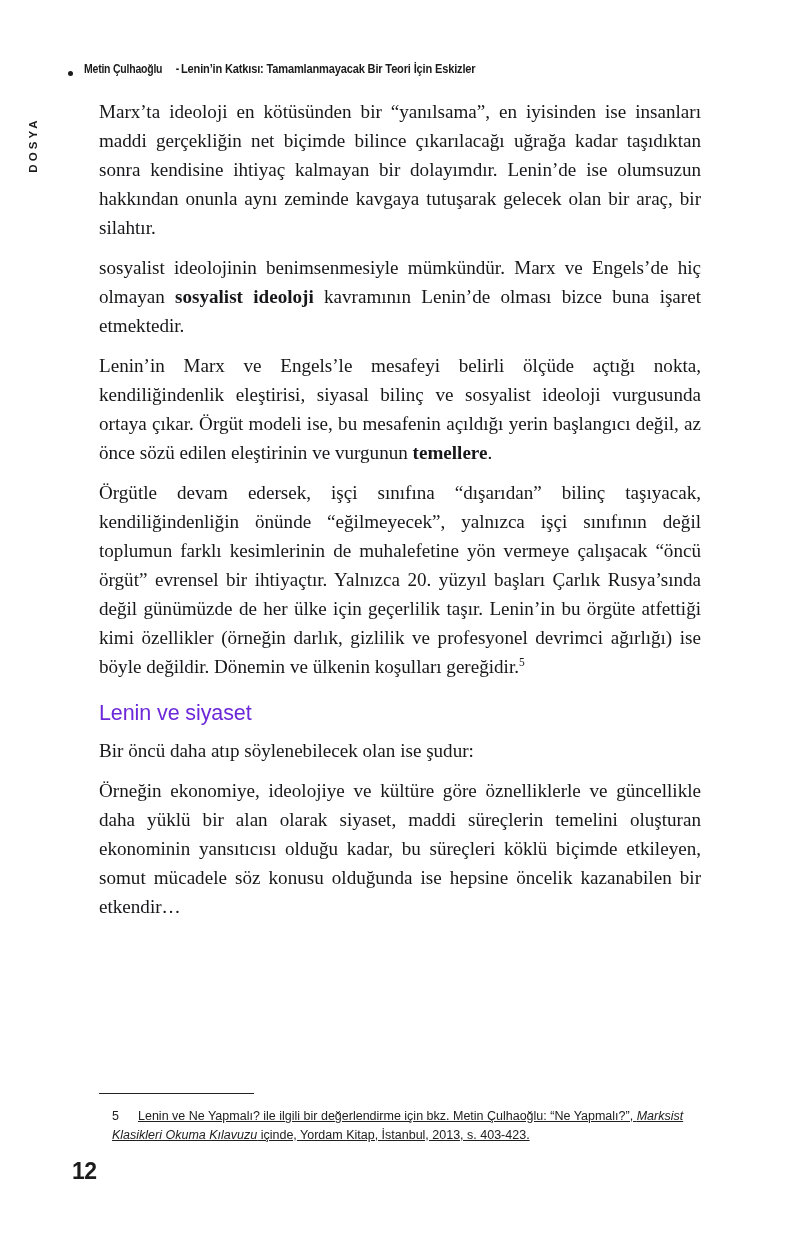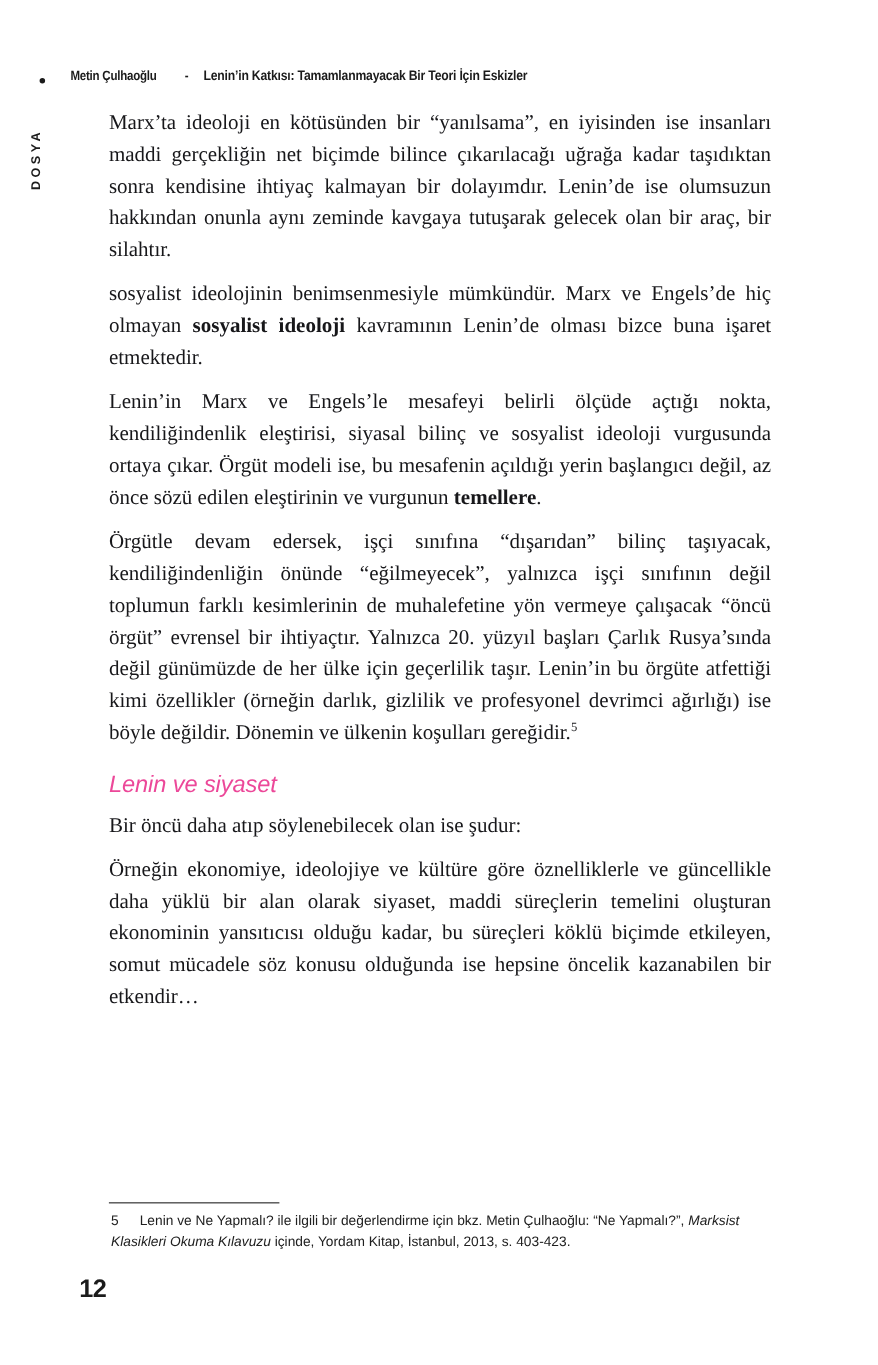--- a/index.html
+++ b/index.html
@@ -18,26 +18,26 @@
 
   .page {
     position: absolute;
     inset: 0;
     background: #ffffff;
   }
 
   
   .running-header {
     position: absolute;
-    left: 36px;
+    left: 68px;
     top: 62px;
     width: 700px;
     display: flex;
     align-items: flex-end;
-    gap: 12px;
+    gap: 0;
     white-space: nowrap;
   }
   .header-bullet {
     width: 5px;
     height: 5px;
     border-radius: 50%;
     background: #1b1b1b;
     display: inline-block;
     margin-right: 11px;
     flex: 0 0 auto;
@@ -119,47 +119,47 @@
   .fn-ref {
     font-size: 11.5px;
     vertical-align: super;
     line-height: 0;
   }
 
   h2.section-heading {
     font-family: "Liberation Sans", "DejaVu Sans", sans-serif;
     font-size: 21.5px;
     font-weight: 400;
-    color: #ec4899;
+    color: #6d28d9;
     margin: 20px 0 9px 0;
     letter-spacing: -0.1px;
     line-height: 1.2;
-    font-style: italic;
   }
 
   
   .footnote-block {
     position: absolute;
     left: 99px;
     top: 1093px;
     width: 600px;
   }
   .footnote-rule {
     width: 155px;
     height: 1px;
     background: #222;
     margin: 0 0 7px 0;
   }
   .footnote-text {
     font-family: "Liberation Sans", "DejaVu Sans", sans-serif;
     font-size: 12.5px;
     line-height: 19px;
     color: #202020;
-    margin: 2px;
+    margin: 13px;
     text-align: left;
+    text-decoration: underline;
   }
   .footnote-num {
     display: inline-block;
     width: 26px;
   }
   .footnote-text i { font-style: italic; }
 
   
   .folio {
     position: absolute;

